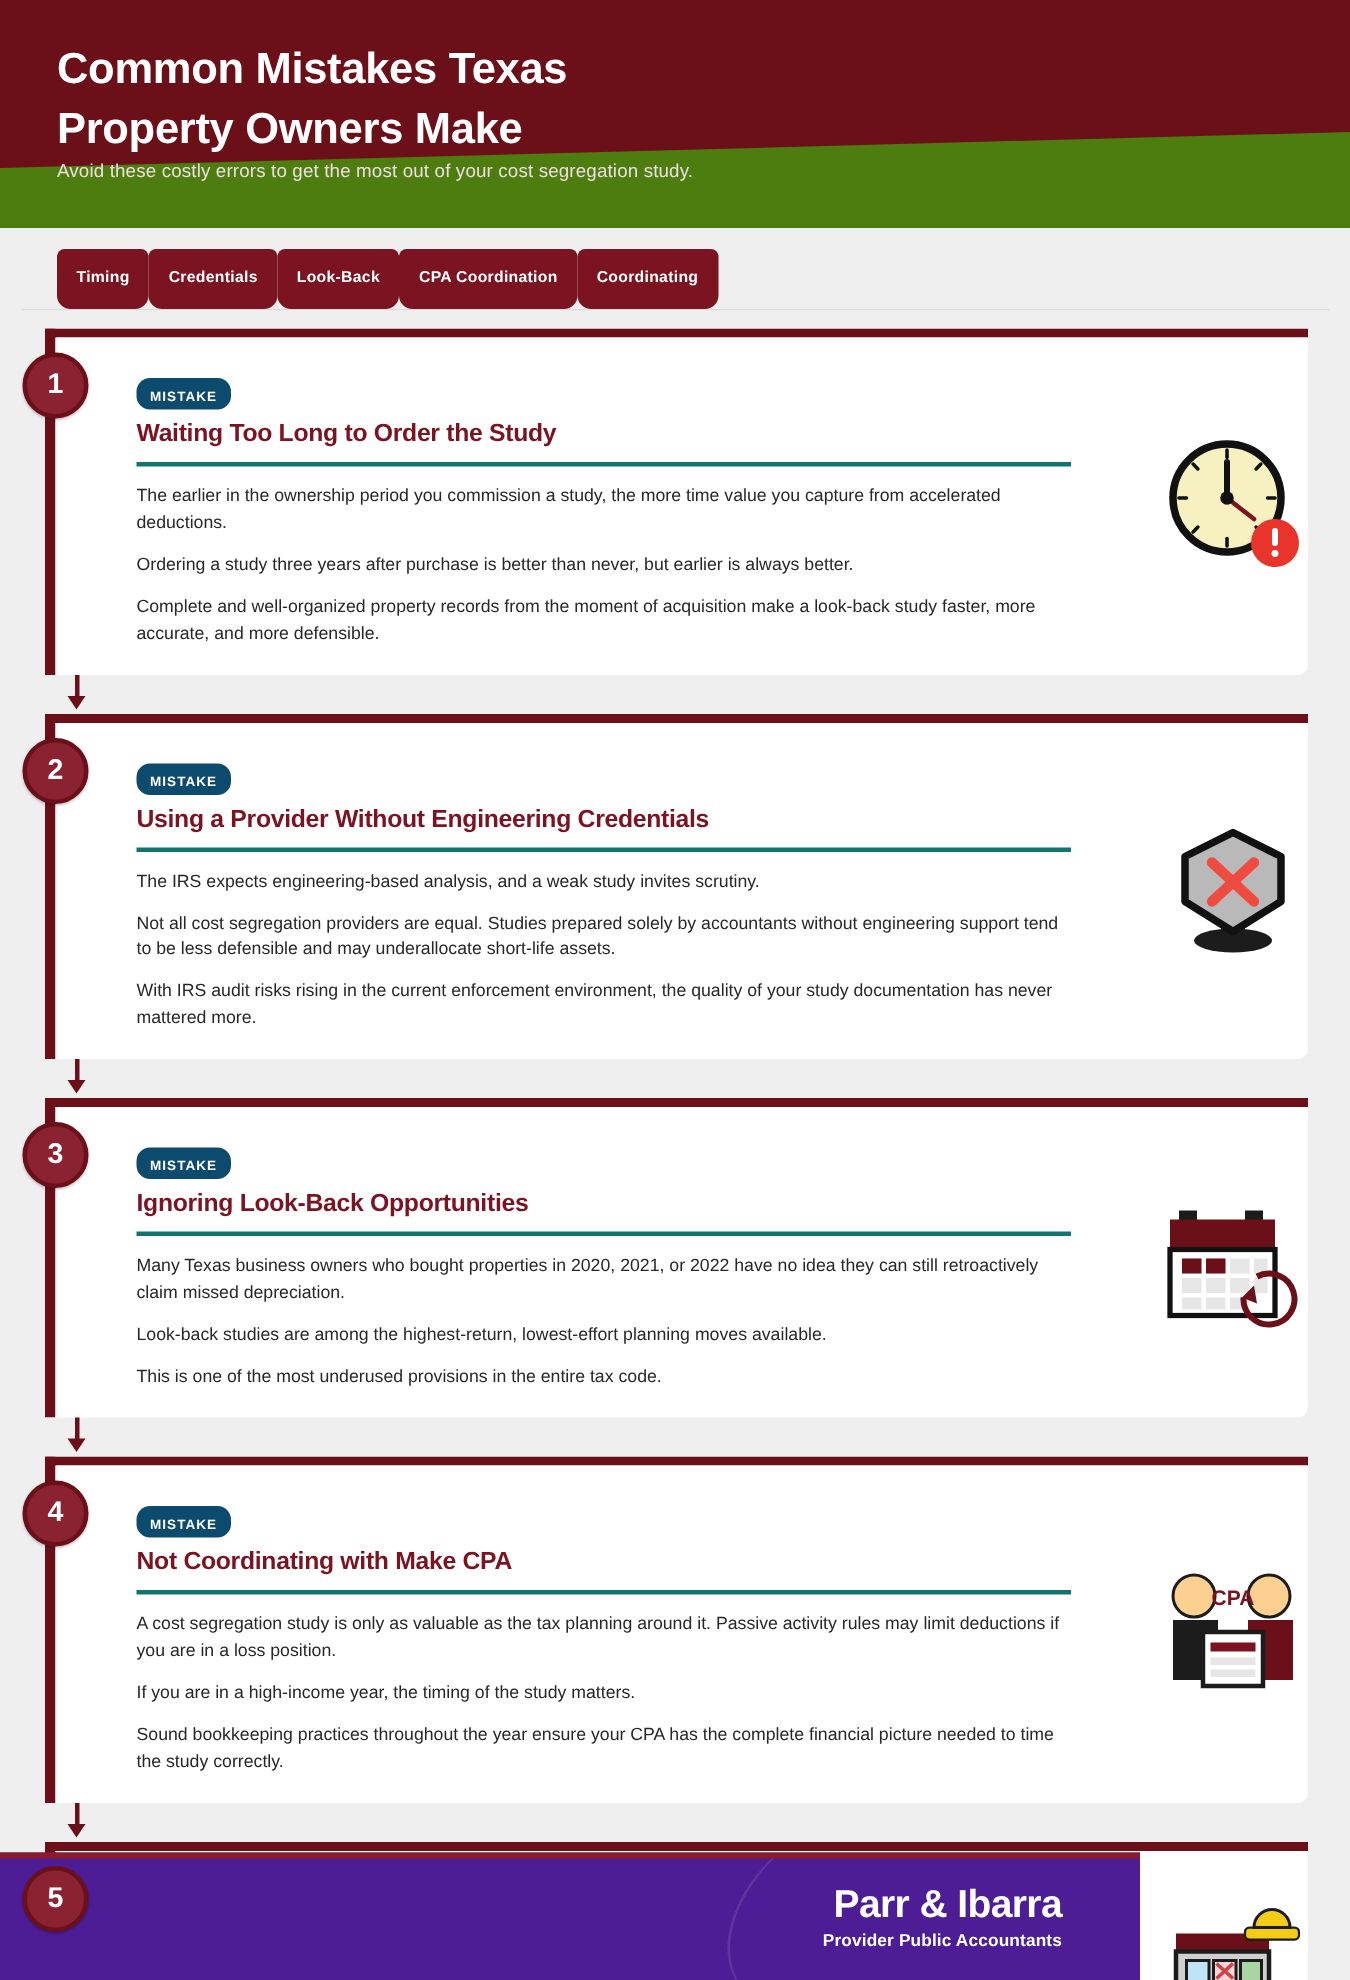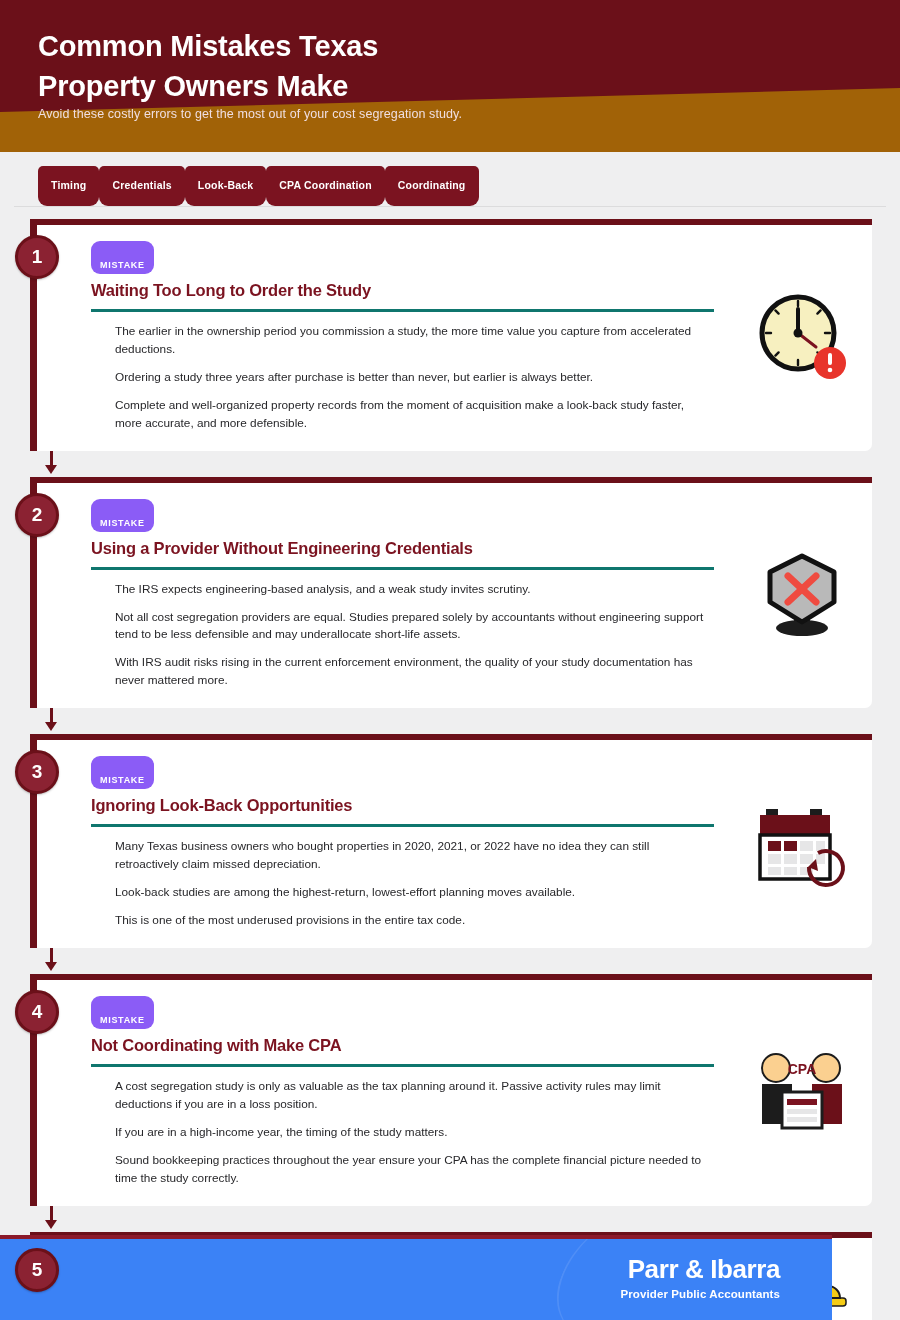--- a/index.html
+++ b/index.html
@@ -11,21 +11,21 @@
     font-family: "Liberation Sans", sans-serif;
     overflow: hidden;
     position: relative;
   }
 
   
   .header {
     position: relative;
     width: 900px;
     height: 152px;
-    background: #a16207;
+    background: #4d7c0f;
     overflow: hidden;
   }
   .header-top-shape {
     position: absolute;
     top: 0; left: 0;
     width: 900px;
     height: 120px;
     background: #6b1019;
     clip-path: polygon(0 0, 900px 0, 900px 88px, 0 112px);
   }
@@ -93,21 +93,21 @@
     min-height: 192px;
     padding: 16px 0 18px 0;
   }
 
   .card-body-row { display: flex; }
   .card-main { flex: 1; padding-left: 54px; position: relative; }
   .card-icon-col {
     width: 140px;
     display: flex;
     align-items: center;
-    justify-content: center;
+    justify-content: flex-end;
   }
 
   
   .num-badge {
     position: absolute;
     left: -22px;
     top: 10px;
     width: 44px;
     height: 44px;
     border-radius: 50%;
@@ -118,48 +118,48 @@
     font-weight: bold;
     display: flex;
     align-items: center;
     justify-content: center;
     z-index: 5;
     box-shadow: 0 1px 2px rgba(0,0,0,0.25);
   }
 
   .mistake-tag {
     display: inline-block;
-    background: #8b5cf6;
+    background: #0c4a6e;
     color: #ffffff;
     font-size: 9px;
     font-weight: bold;
     letter-spacing: 0.7px;
-    padding: 20px 9px 4px;
+    padding: 8px 9px 4px;
     border-radius: 9px;
     line-height: 1;
     margin-bottom: 7px;
+    margin-top: 11px;
   }
 
   .card-title {
     color: #7b1320;
     font-size: 16.5px;
     font-weight: bold;
     letter-spacing: -0.2px;
     padding-bottom: 9px;
     border-bottom: 3px solid #0f766e;
     margin-right: 18px;
   }
 
   .card-paras { margin-top: 11px; margin-right: 20px; }
   .card-paras p {
     font-size: 11.8px;
     line-height: 1.52;
     color: #27272a;
     margin-bottom: 10px;
-    margin-left: 24px;
   }
   .card-paras p:last-child { margin-bottom: 0; }
 
   
   .connector {
     height: 26px;
     position: relative;
   }
   .connector .stem {
     position: absolute;
@@ -179,23 +179,23 @@
     border-top: 9px solid #6b1019;
   }
 
   
   .icon-box { width: 100px; height: 100px; position: relative; }
 
   
   .footer {
     position: absolute;
     left: 0; bottom: 0;
-    width: 832px;
+    width: 760px;
     height: 85px;
-    background: #3b82f6;
+    background: #4c1d95;
     border-top: 4px solid #8b1a2b;
     overflow: hidden;
   }
   .footer-swoosh {
     position: absolute;
     right: 140px; top: -30px;
     width: 130px; height: 130px;
     border-left: 2px solid rgba(255,255,255,0.10);
     transform: skewX(-22deg);
     border-radius: 50% 0 0 50%;

